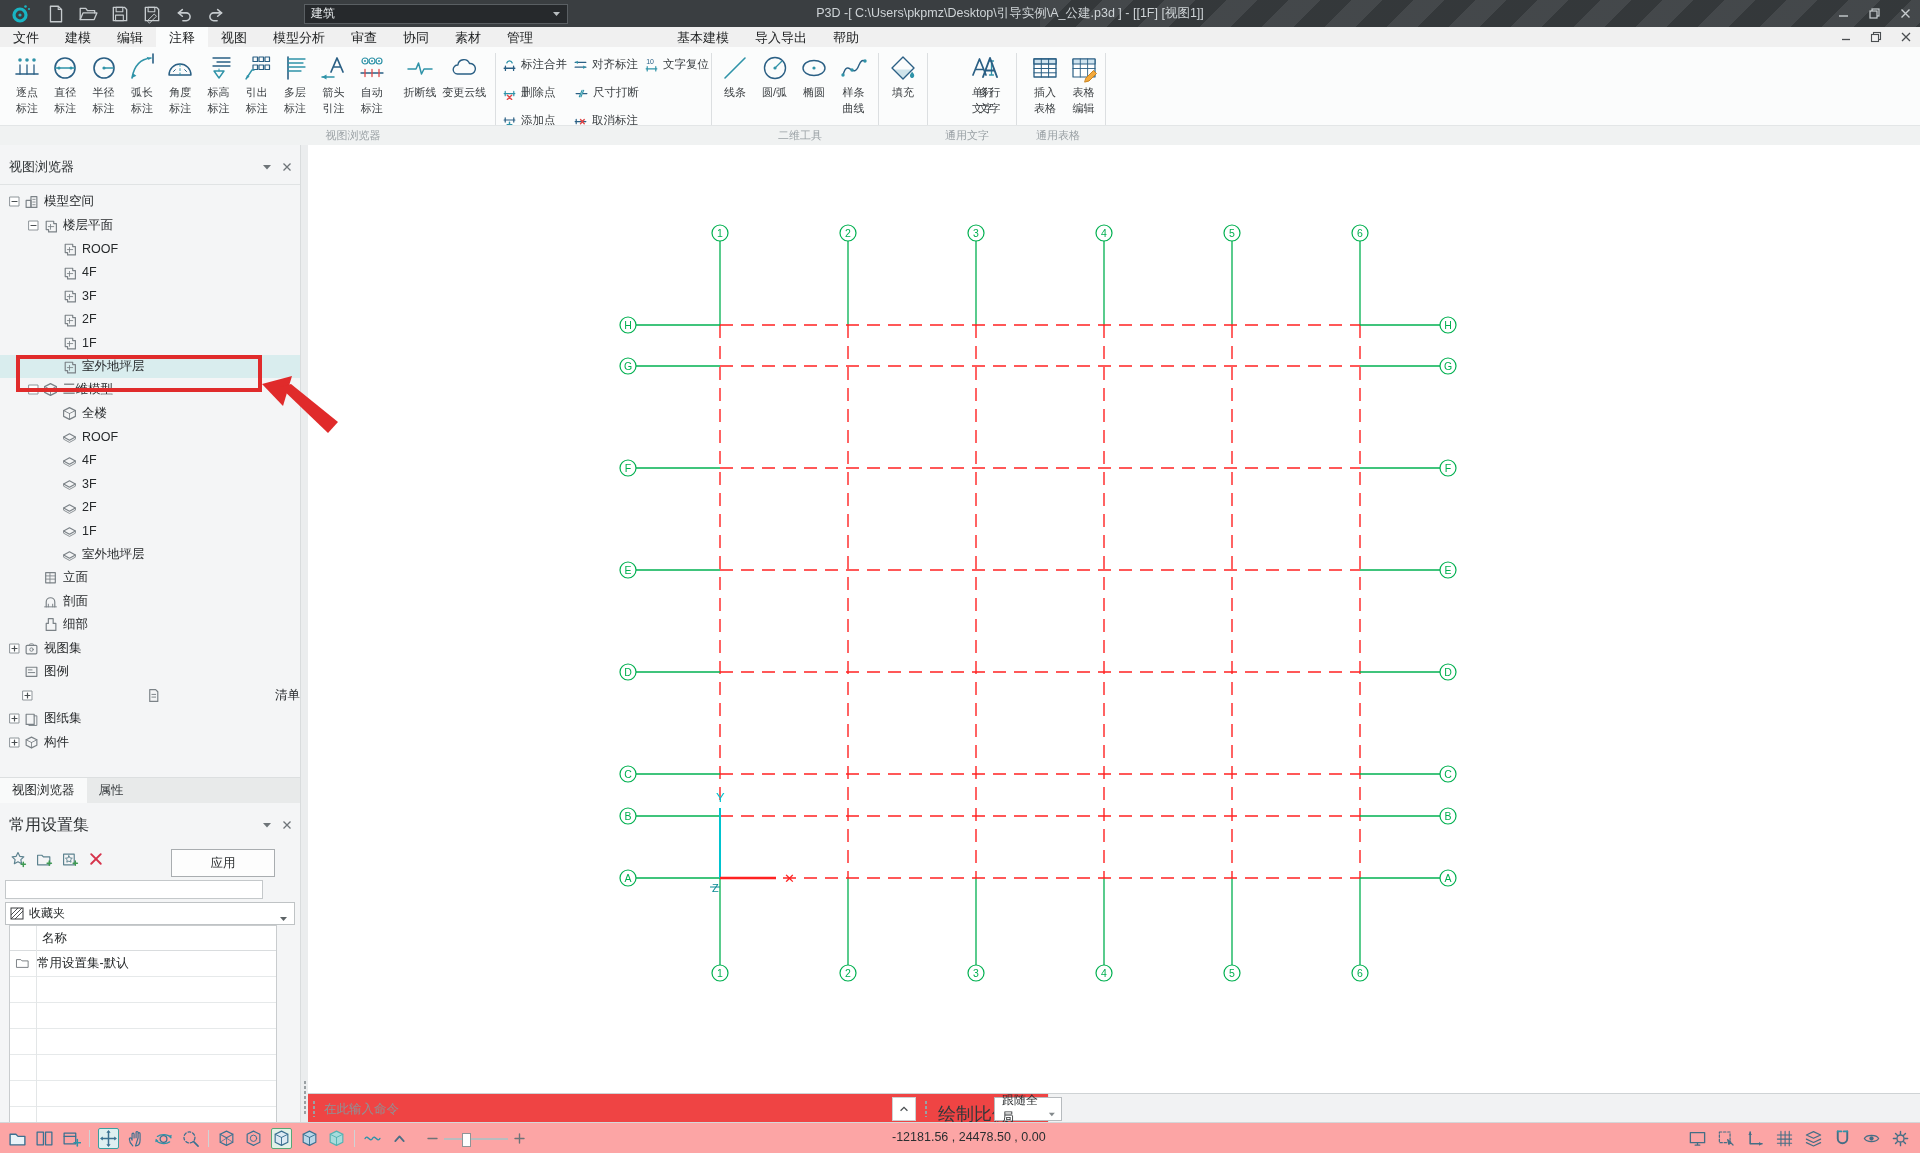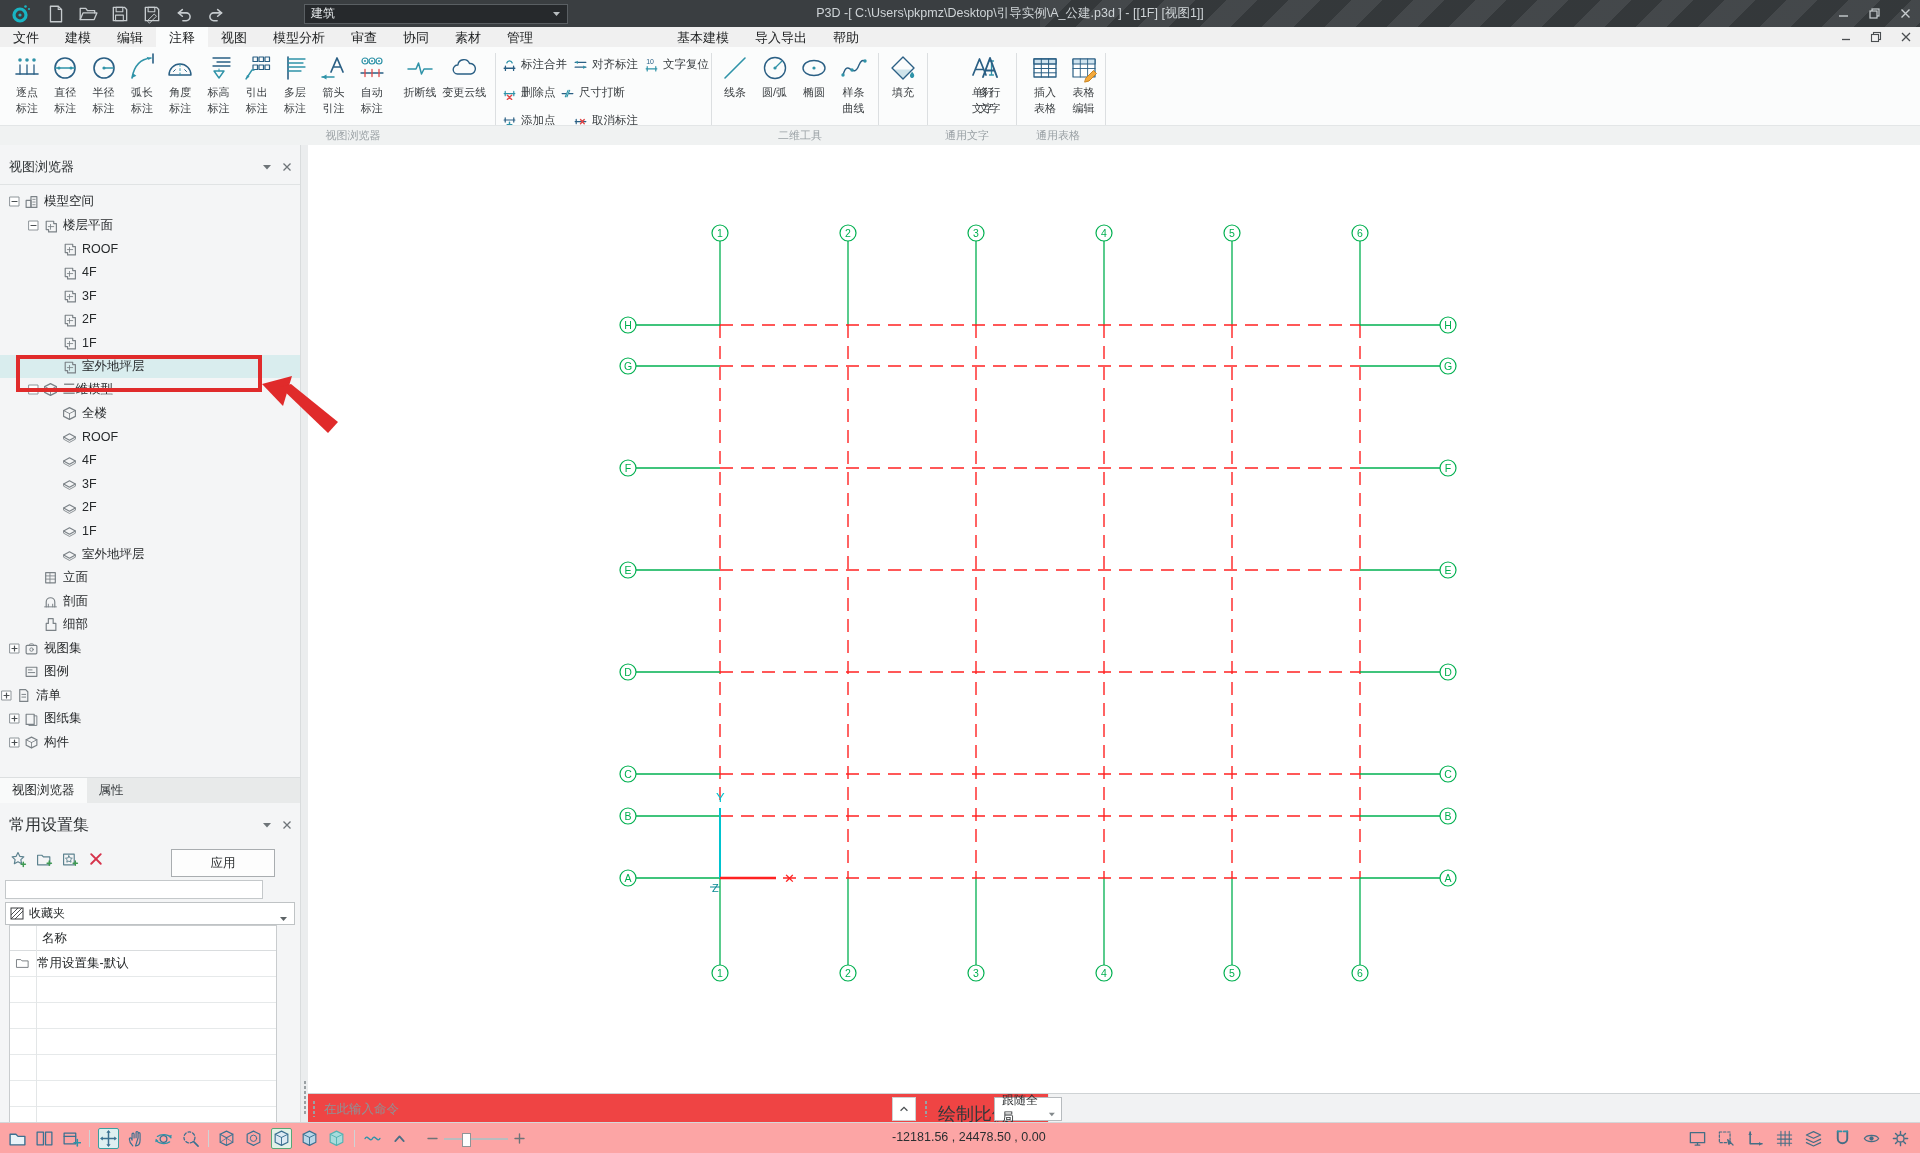--- a/index.html
+++ b/index.html
@@ -358,21 +358,21 @@
           </svg></span>
         <span>文字复位</span>
       </div>
       <div class="stool" style="left: 502px; top: 38px;">
         <span class="sticon"><svg viewBox="0 0 14 14" width="100%" height="100%" stroke-linecap="round" stroke-linejoin="round" fill="none">
             <path d="M2 8h10M3 6v4M11 6v4" stroke="#2f93a8" stroke-width="1.1" fill="none"></path>
             <path d="M5 9.5l4 4M9 9.5l-4 4" stroke="#e04848" stroke-width="1.3" fill="none"></path>
           </svg></span>
         <span>删除点</span>
       </div>
-      <div class="stool" style="left: 560px; top: 38px;">
+      <div class="stool" style="left: 574px; top: 38px;">
         <span class="sticon"><svg viewBox="0 0 14 14" width="100%" height="100%" stroke-linecap="round" stroke-linejoin="round" fill="none">
             <path d="M2 8h3.5M8.5 8H12" stroke="#2a5f84" stroke-width="1.2" fill="none"></path>
             <path d="M5 11l2.5-6M6.5 11L9 5" stroke="#2f93a8" stroke-width="1.1" fill="none"></path>
           </svg></span>
         <span>尺寸打断</span>
       </div>
       <div class="stool" style="left: 502px; top: 66px;">
         <span class="sticon"><svg viewBox="0 0 14 14" width="100%" height="100%" stroke-linecap="round" stroke-linejoin="round" fill="none">
             <path d="M2 6.5h10M3 4.5v4M11 4.5v4" stroke="#2a5f84" stroke-width="1.1" fill="none"></path>
             <path d="M7 8.5v4.5M4.8 10.8h4.4" stroke="#2f93a8" stroke-width="1.3" fill="none"></path>
@@ -662,21 +662,21 @@
           <span>视图集</span>
         </div>
         <div class="trow" style="padding-left: 9px;">
           <span class="texp-sp"></span>
           <span class="ticon"><svg viewBox="0 0 14 14" width="100%" height="100%" stroke-linecap="round" stroke-linejoin="round" fill="none">
               <rect x="2" y="3" width="10" height="8.5" stroke="#7b8287" stroke-width="1.1" fill="none"></rect>
               <path d="M4 5.5h3.5M4 8h6" stroke="#7b8287" stroke-width="0.9" fill="none"></path>
             </svg></span>
           <span>图例</span>
         </div>
-        <div class="trow" style="padding-left: 1px;">
+        <div class="trow" style="padding-left: 22px; justify-content: space-between;">
           <span class="texp"><svg viewBox="0 0 11 11" width="100%" height="100%" stroke-linecap="round" stroke-linejoin="round" fill="none">
               <rect x="1" y="1" width="9" height="9" fill="#fff" stroke="#8f969a" stroke-width="1"></rect>
               <path d="M3 5.5h5M5.5 3v5" stroke="#4b5053" stroke-width="1.2" fill="none"></path>
             </svg></span>
           <span class="ticon"><svg viewBox="0 0 14 14" width="100%" height="100%" stroke-linecap="round" stroke-linejoin="round" fill="none">
               <path d="M3.5 1.5h5.5l2 2v9H3.5z" stroke="#7b8287" stroke-width="1.1" fill="none"></path>
               <path d="M5.5 6h3.5M5.5 8.5h3.5" stroke="#7b8287" stroke-width="0.9" fill="none"></path>
             </svg></span>
           <span>清单</span>
         </div>

